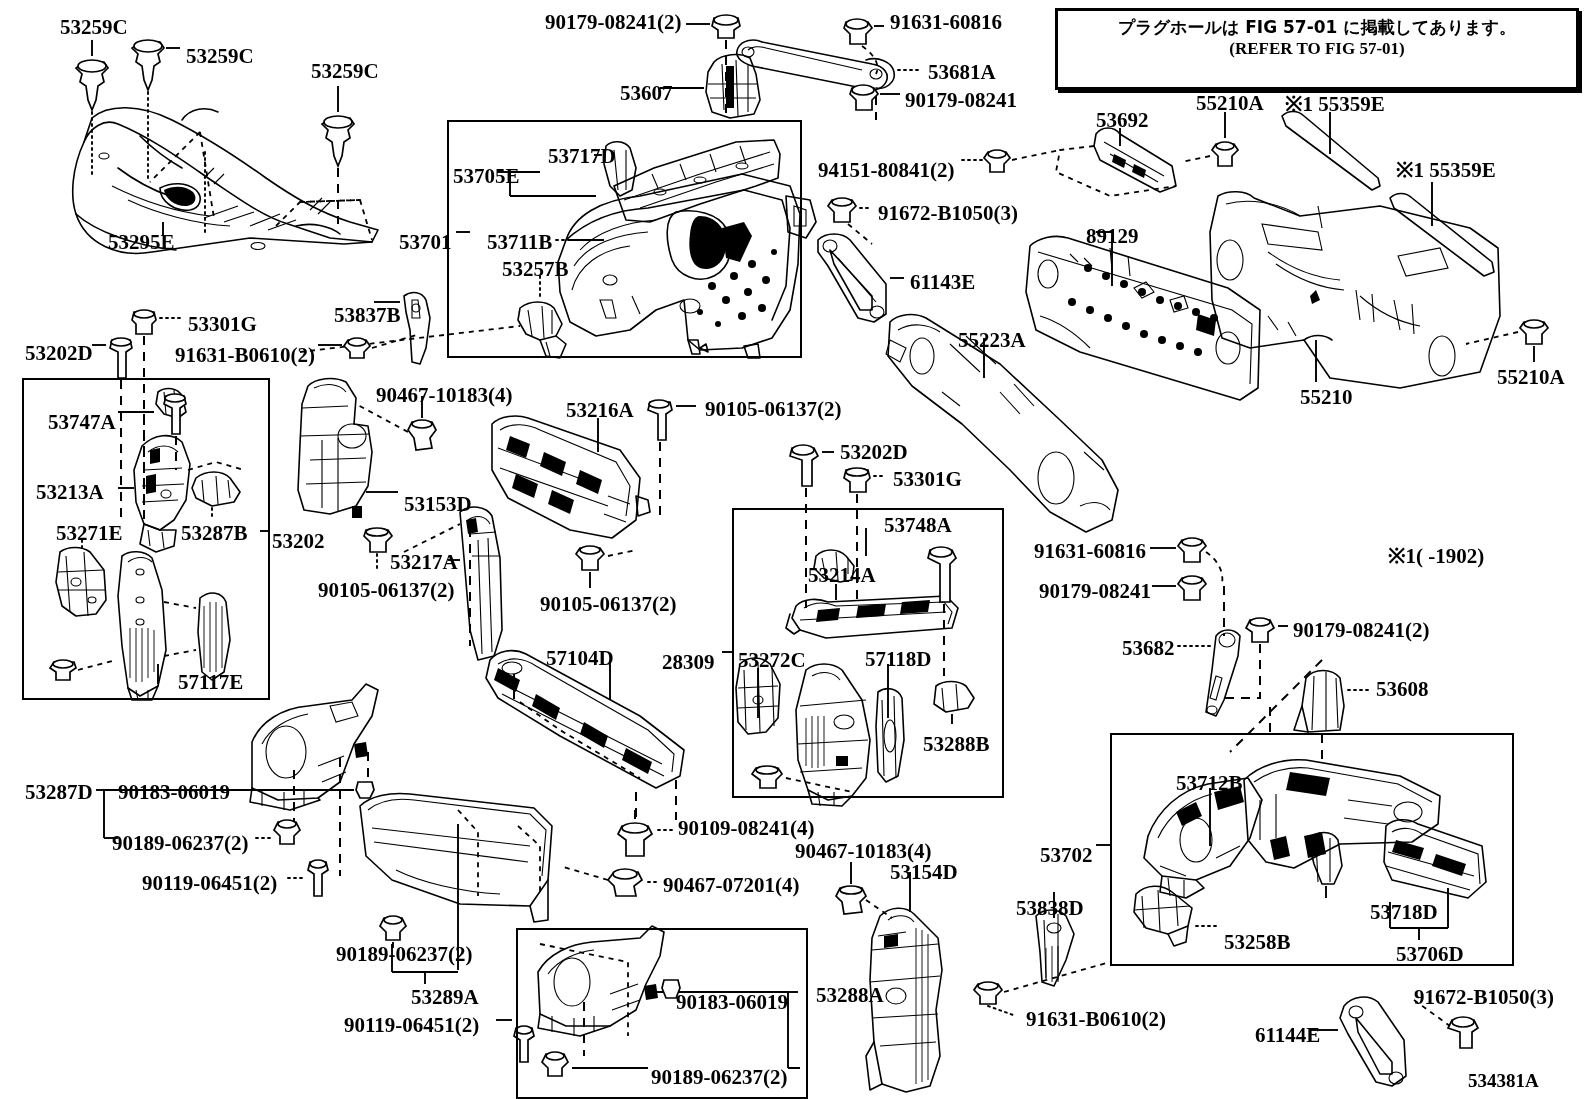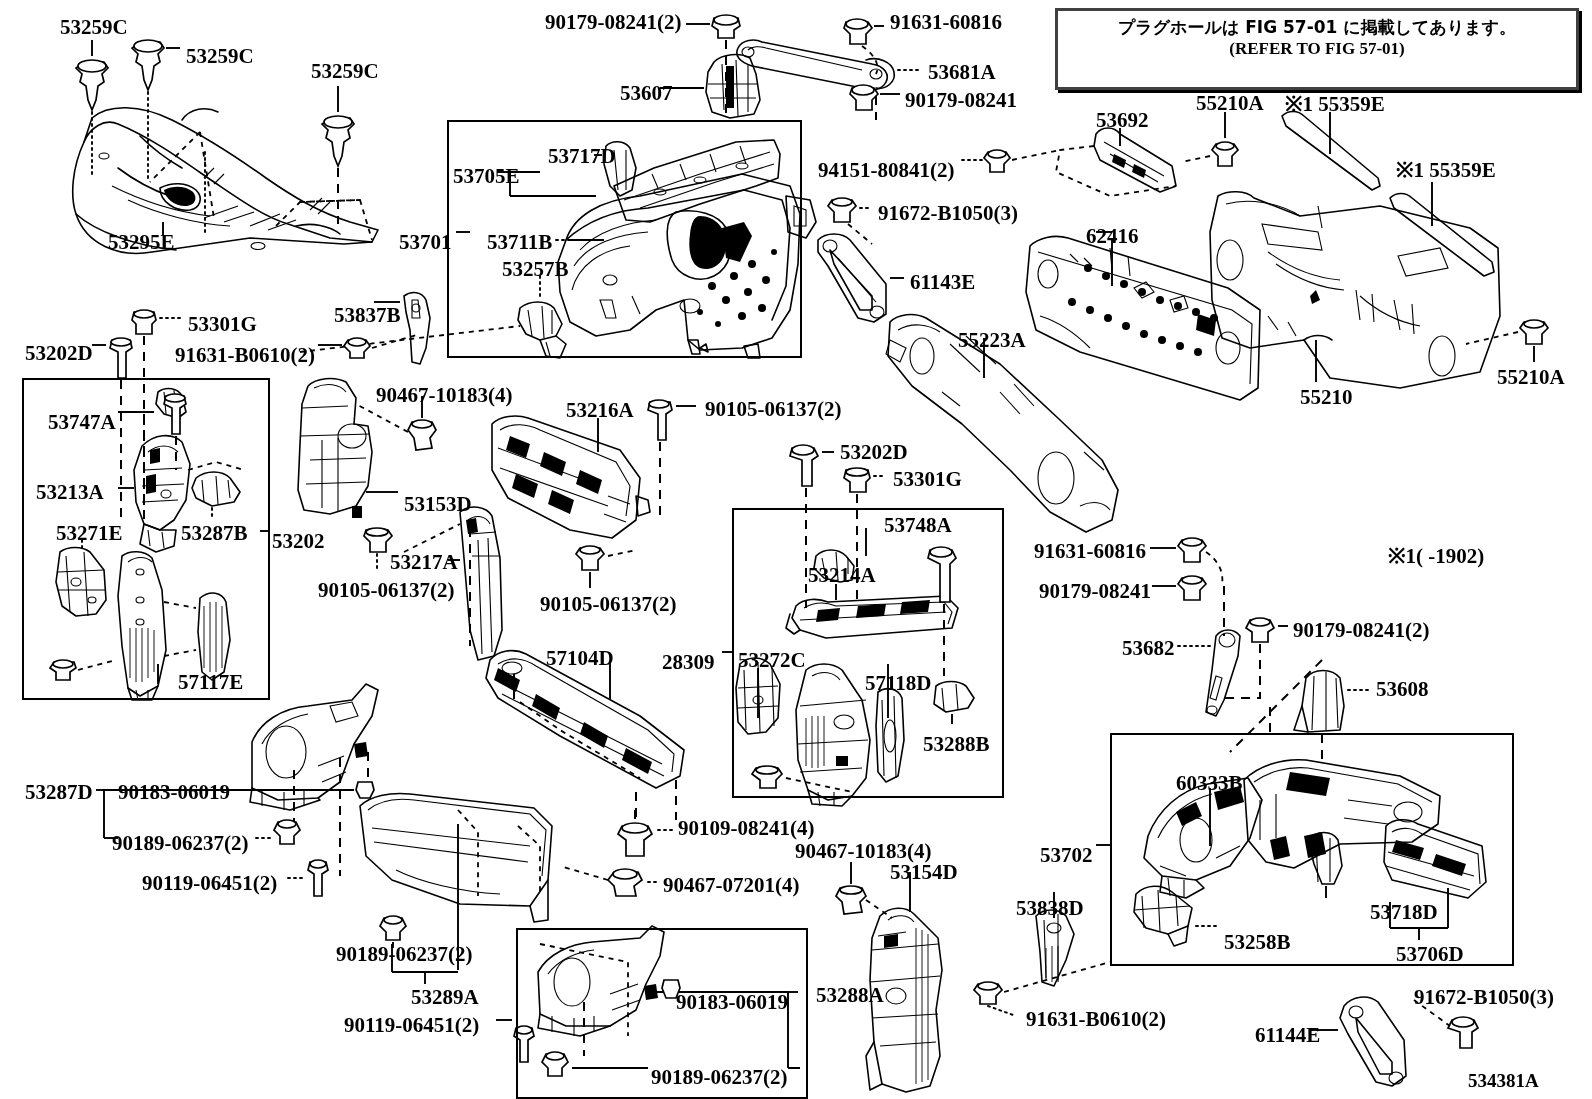--- a/index.html
+++ b/index.html
@@ -15,21 +15,21 @@
     font-family:"Liberation Serif", serif;
     font-weight:700;
     font-size:21px;
     color:#000;
     white-space:nowrap;
     letter-spacing:0px;
     line-height:1;
   }
   .note-box{
     position:absolute;
-    border:3px solid #404040;
+    border:3px solid #000000;
     background:#fff;
     box-shadow:3px 3px 0 #000;
     text-align:center;
     padding:5px 8px 7px 8px;
     box-sizing:border-box;
   }
   .note-line{
     font-family:"DejaVu Sans", sans-serif;
     font-weight:700;
     font-size:17px;
@@ -850,21 +850,21 @@
       <div class="lbl" style="left: 188px; top: 314px;">53301G</div>
       <div class="lbl" style="left: 25px; top: 343px;">53202D</div>
       <div class="lbl" style="left: 175px; top: 345px;">91631-B0610(2)</div>
       <div class="lbl" style="left: 818px; top: 160px;">94151-80841(2)</div>
       <div class="lbl" style="left: 878px; top: 203px;">91672-B1050(3)</div>
       <div class="lbl" style="left: 910px; top: 272px;">61143E</div>
       <div class="lbl" style="left: 1096px; top: 110px;">53692</div>
       <div class="lbl" style="left: 1196px; top: 93px;">55210A</div>
       <div class="lbl" style="left: 1285px; top: 94px;">※1 55359E</div>
       <div class="lbl" style="left: 1396px; top: 160px;">※1 55359E</div>
-      <div class="lbl" style="left: 1086px; top: 226px;">62416</div>
+      <div class="lbl" style="left: 1086px; top: 226px;">89129</div>
       <div class="lbl" style="left: 1300px; top: 387px;">55210</div>
       <div class="lbl" style="left: 1497px; top: 367px;">55210A</div>
       <div class="lbl" style="left: 958px; top: 330px;">55223A</div>
       <div class="lbl" style="left: 48px; top: 412px;">53747A</div>
       <div class="lbl" style="left: 36px; top: 482px;">53213A</div>
       <div class="lbl" style="left: 56px; top: 523px;">53271E</div>
       <div class="lbl" style="left: 181px; top: 523px;">53287B</div>
       <div class="lbl" style="left: 272px; top: 531px;">53202</div>
       <div class="lbl" style="left: 178px; top: 672px;">57117E</div>
       <div class="lbl" style="left: 376px; top: 385px;">90467-10183(4)</div>
@@ -873,21 +873,21 @@
       <div class="lbl" style="left: 705px; top: 399px;">90105-06137(2)</div>
       <div class="lbl" style="left: 390px; top: 552px;">53217A</div>
       <div class="lbl" style="left: 318px; top: 580px;">90105-06137(2)</div>
       <div class="lbl" style="left: 540px; top: 594px;">90105-06137(2)</div>
       <div class="lbl" style="left: 840px; top: 442px;">53202D</div>
       <div class="lbl" style="left: 893px; top: 469px;">53301G</div>
       <div class="lbl" style="left: 884px; top: 515px;">53748A</div>
       <div class="lbl" style="left: 808px; top: 565px;">53214A</div>
       <div class="lbl" style="left: 662px; top: 652px;">28309</div>
       <div class="lbl" style="left: 738px; top: 650px;">53272C</div>
-      <div class="lbl" style="left: 865px; top: 649px; margin-top: 24px;">57118D</div>
+      <div class="lbl" style="left: 865px; top: 649px;">57118D</div>
       <div class="lbl" style="left: 923px; top: 734px;">53288B</div>
       <div class="lbl" style="left: 546px; top: 648px;">57104D</div>
       <div class="lbl" style="left: 1034px; top: 541px;">91631-60816</div>
       <div class="lbl" style="left: 1039px; top: 581px;">90179-08241</div>
       <div class="lbl" style="left: 1293px; top: 620px;">90179-08241(2)</div>
       <div class="lbl" style="left: 1122px; top: 638px;">53682</div>
       <div class="lbl" style="left: 1376px; top: 679px;">53608</div>
       <div class="lbl" style="left: 25px; top: 782px;">53287D</div>
       <div class="lbl" style="left: 118px; top: 782px;">90183-06019</div>
       <div class="lbl" style="left: 112px; top: 833px;">90189-06237(2)</div>
@@ -899,21 +899,21 @@
       <div class="lbl" style="left: 651px; top: 1067px;">90189-06237(2)</div>
       <div class="lbl" style="left: 678px; top: 818px;">90109-08241(4)</div>
       <div class="lbl" style="left: 795px; top: 841px;">90467-10183(4)</div>
       <div class="lbl" style="left: 663px; top: 875px;">90467-07201(4)</div>
       <div class="lbl" style="left: 890px; top: 862px;">53154D</div>
       <div class="lbl" style="left: 816px; top: 985px;">53288A</div>
       <div class="lbl" style="left: 1016px; top: 898px;">53838D</div>
       <div class="lbl" style="left: 1026px; top: 1009px;">91631-B0610(2)</div>
       <div class="lbl" style="left: 1255px; top: 1025px;">61144E</div>
       <div class="lbl" style="left: 1414px; top: 987px;">91672-B1050(3)</div>
-      <div class="lbl" style="left: 1176px; top: 773px;">60333B</div>
+      <div class="lbl" style="left: 1176px; top: 773px;">53712B</div>
       <div class="lbl" style="left: 1040px; top: 845px;">53702</div>
       <div class="lbl" style="left: 1224px; top: 932px;">53258B</div>
       <div class="lbl" style="left: 1370px; top: 902px;">53718D</div>
       <div class="lbl" style="left: 1396px; top: 944px;">53706D</div>
       <div class="lbl" style="left: 1388px; top: 546px;">※1(     -1902)</div>
     </div>
 
   <div class="diagid" style="left:1468px;top:1070px;">534381A</div>
 
 </div>

